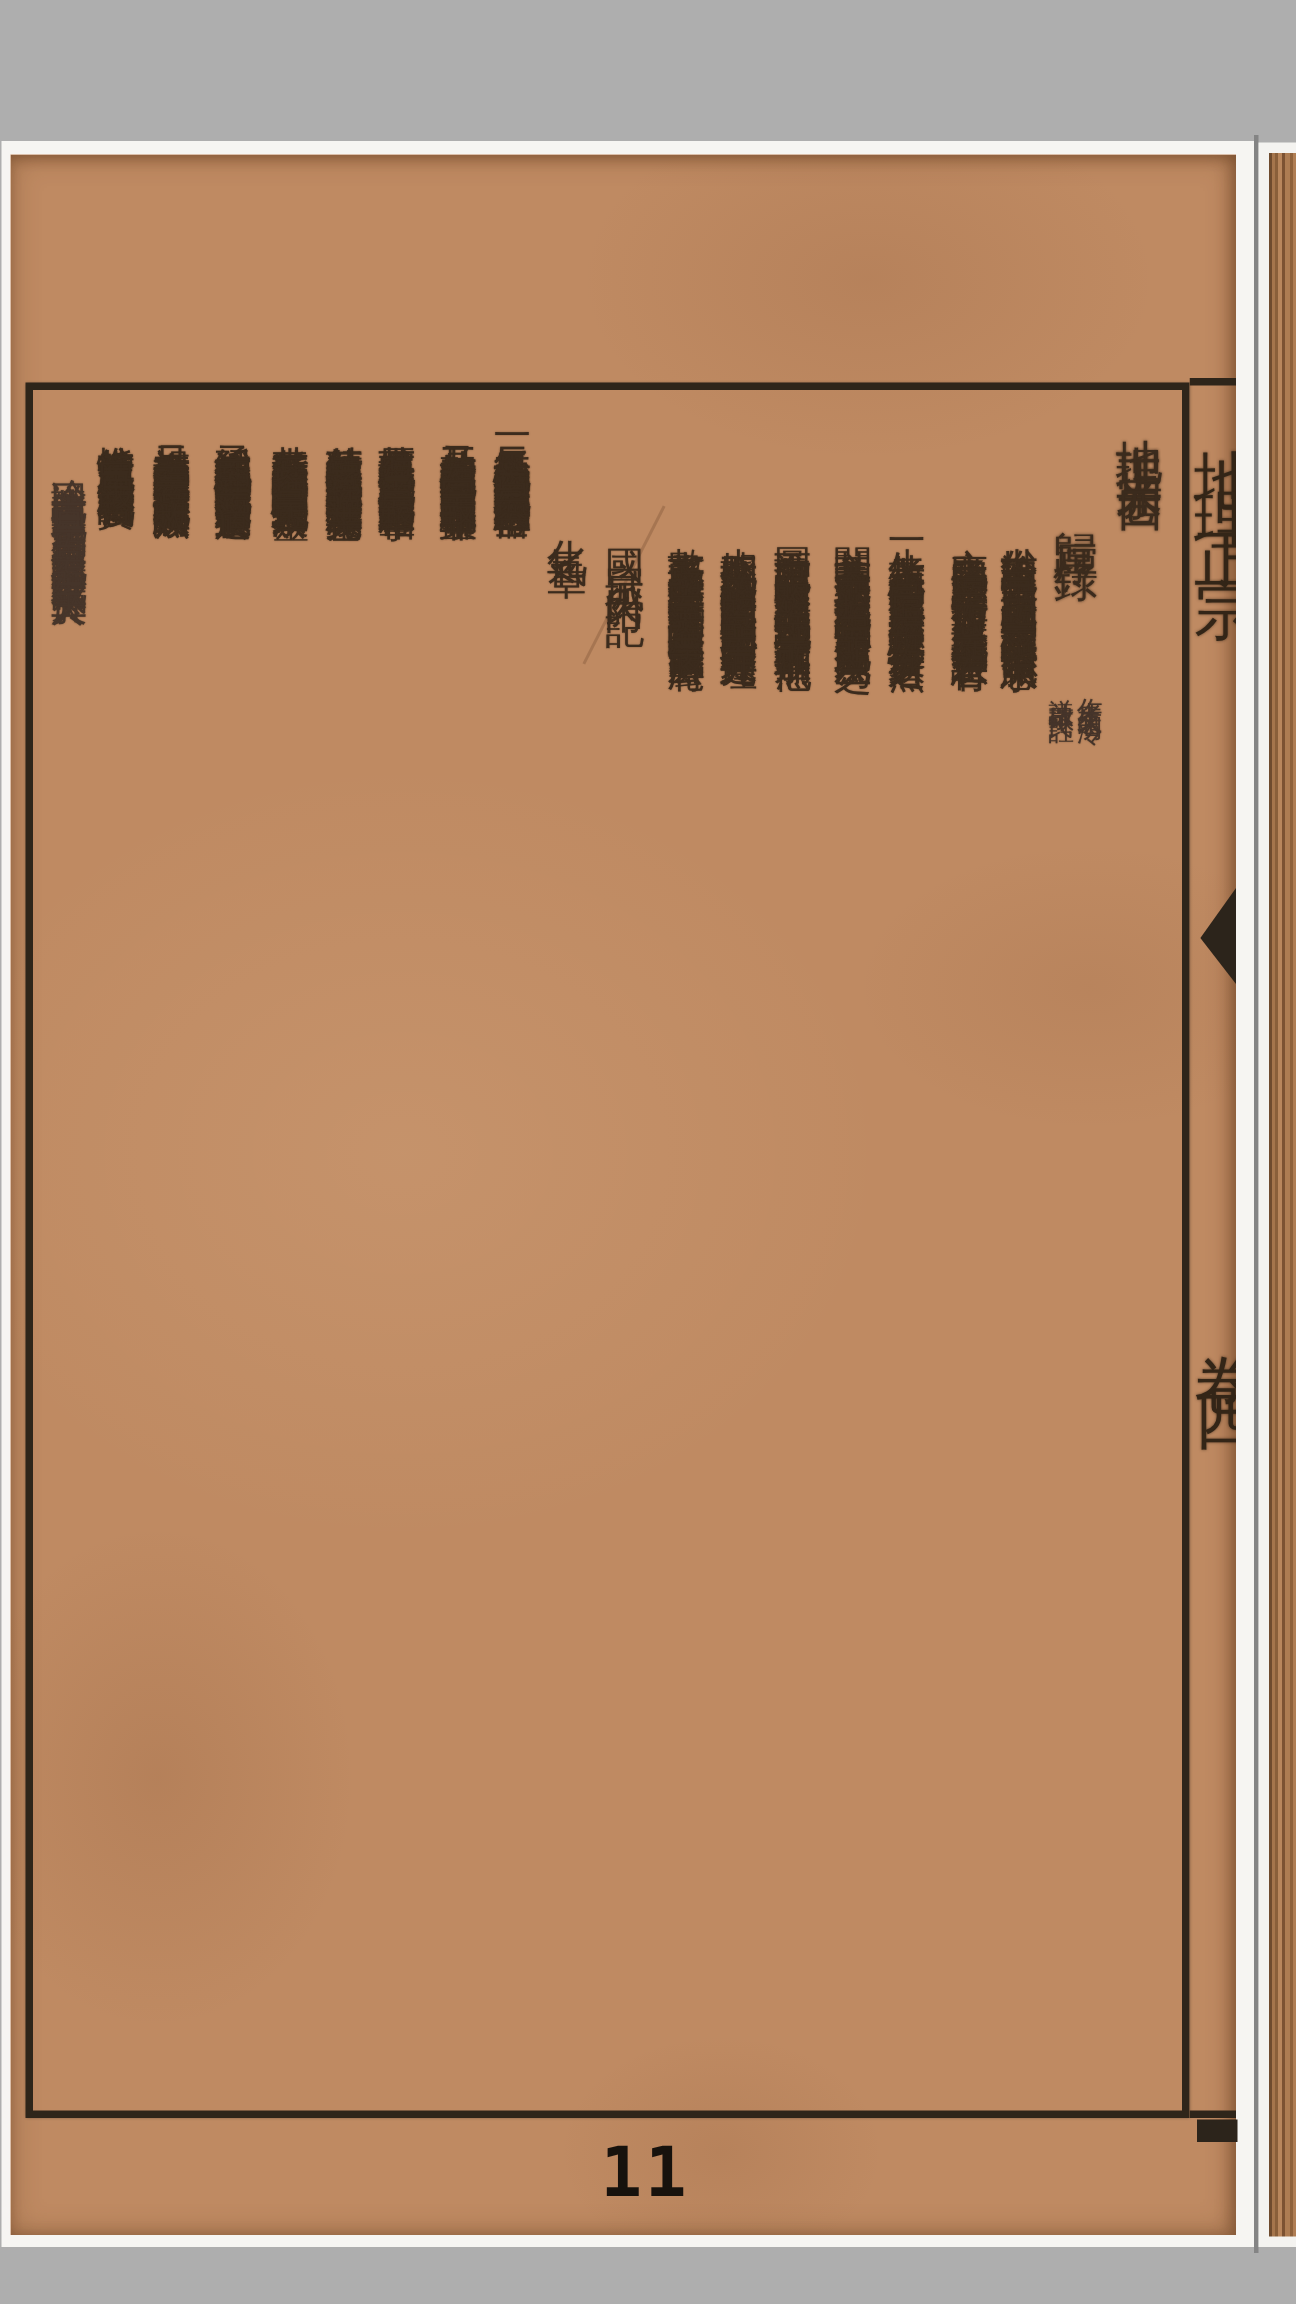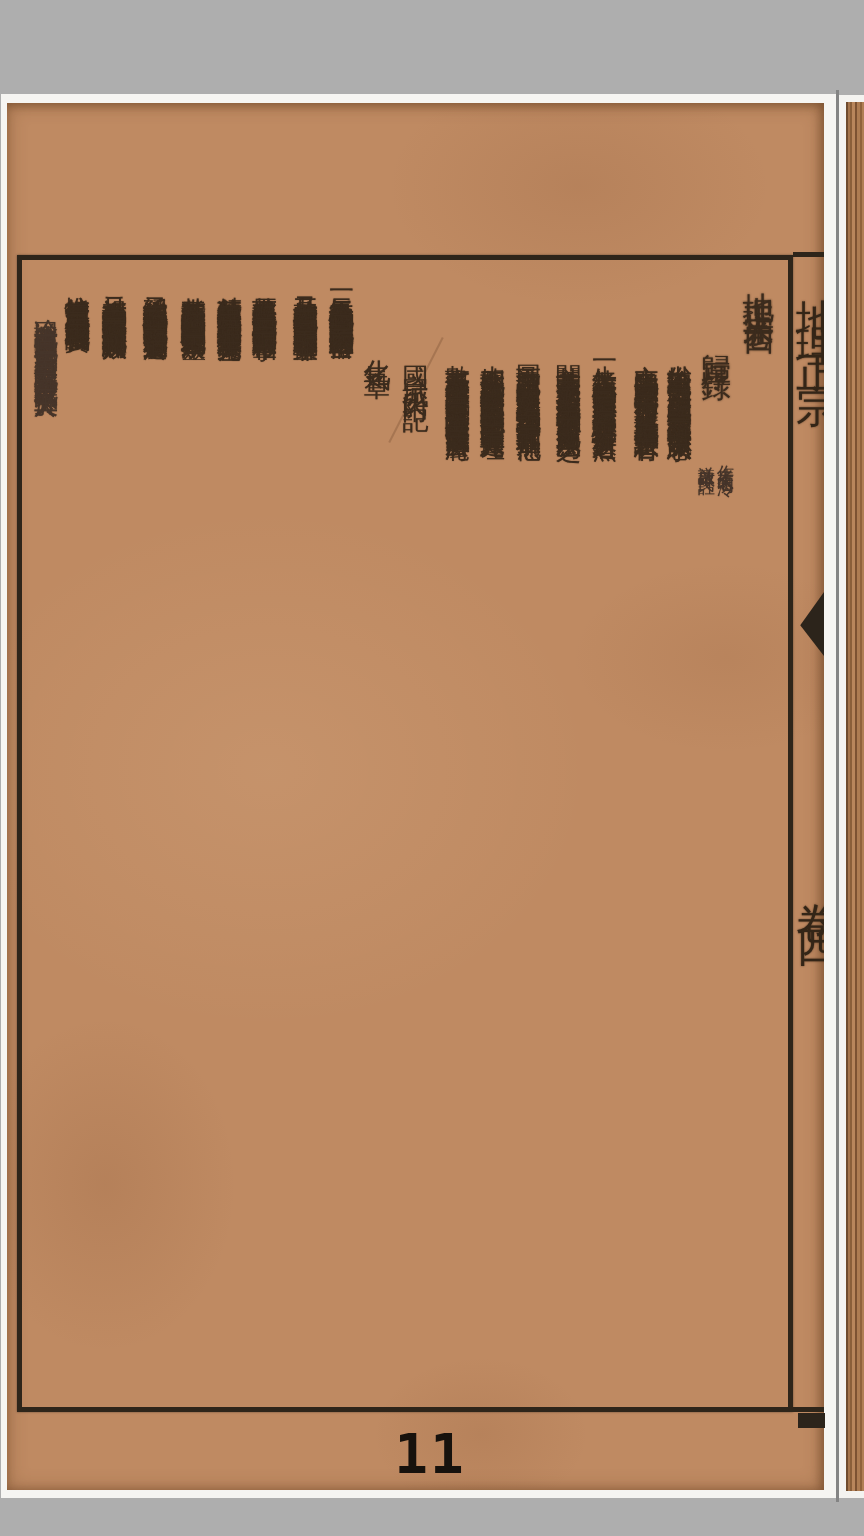--- a/index.html
+++ b/index.html
@@ -80,21 +80,21 @@
     background:#2c241b;
     clip-path:polygon(100% 0, 12% 52%, 100% 100%);
   }
   .notch{
     left:791px;top:1310px;width:27px;height:15px;
     background:#2c241b;
   }
   .page-number{
     left:383px;top:1318px;width:80px;height:60px;
     font-family:"DejaVu Sans Mono",monospace;
-    font-size:56px;font-weight:bold;color:#17120d;
+    font-size:46px;font-weight:bold;color:#17120d;
     letter-spacing:2px;text-align:center;
   }
   
   .divider{left:836px;top:90px;width:3px;height:1412px;background:#848484;}
   .strip-white{left:839px;top:95px;width:25px;height:1403px;background:#f4f3f0;}
   .strip-paper{
     position:absolute;left:7px;top:7px;width:18px;height:1389px;
     background:repeating-linear-gradient(90deg,
       #6f4b2e 0px, #6f4b2e 2px,
       #a5754c 2px, #a5754c 4px,

